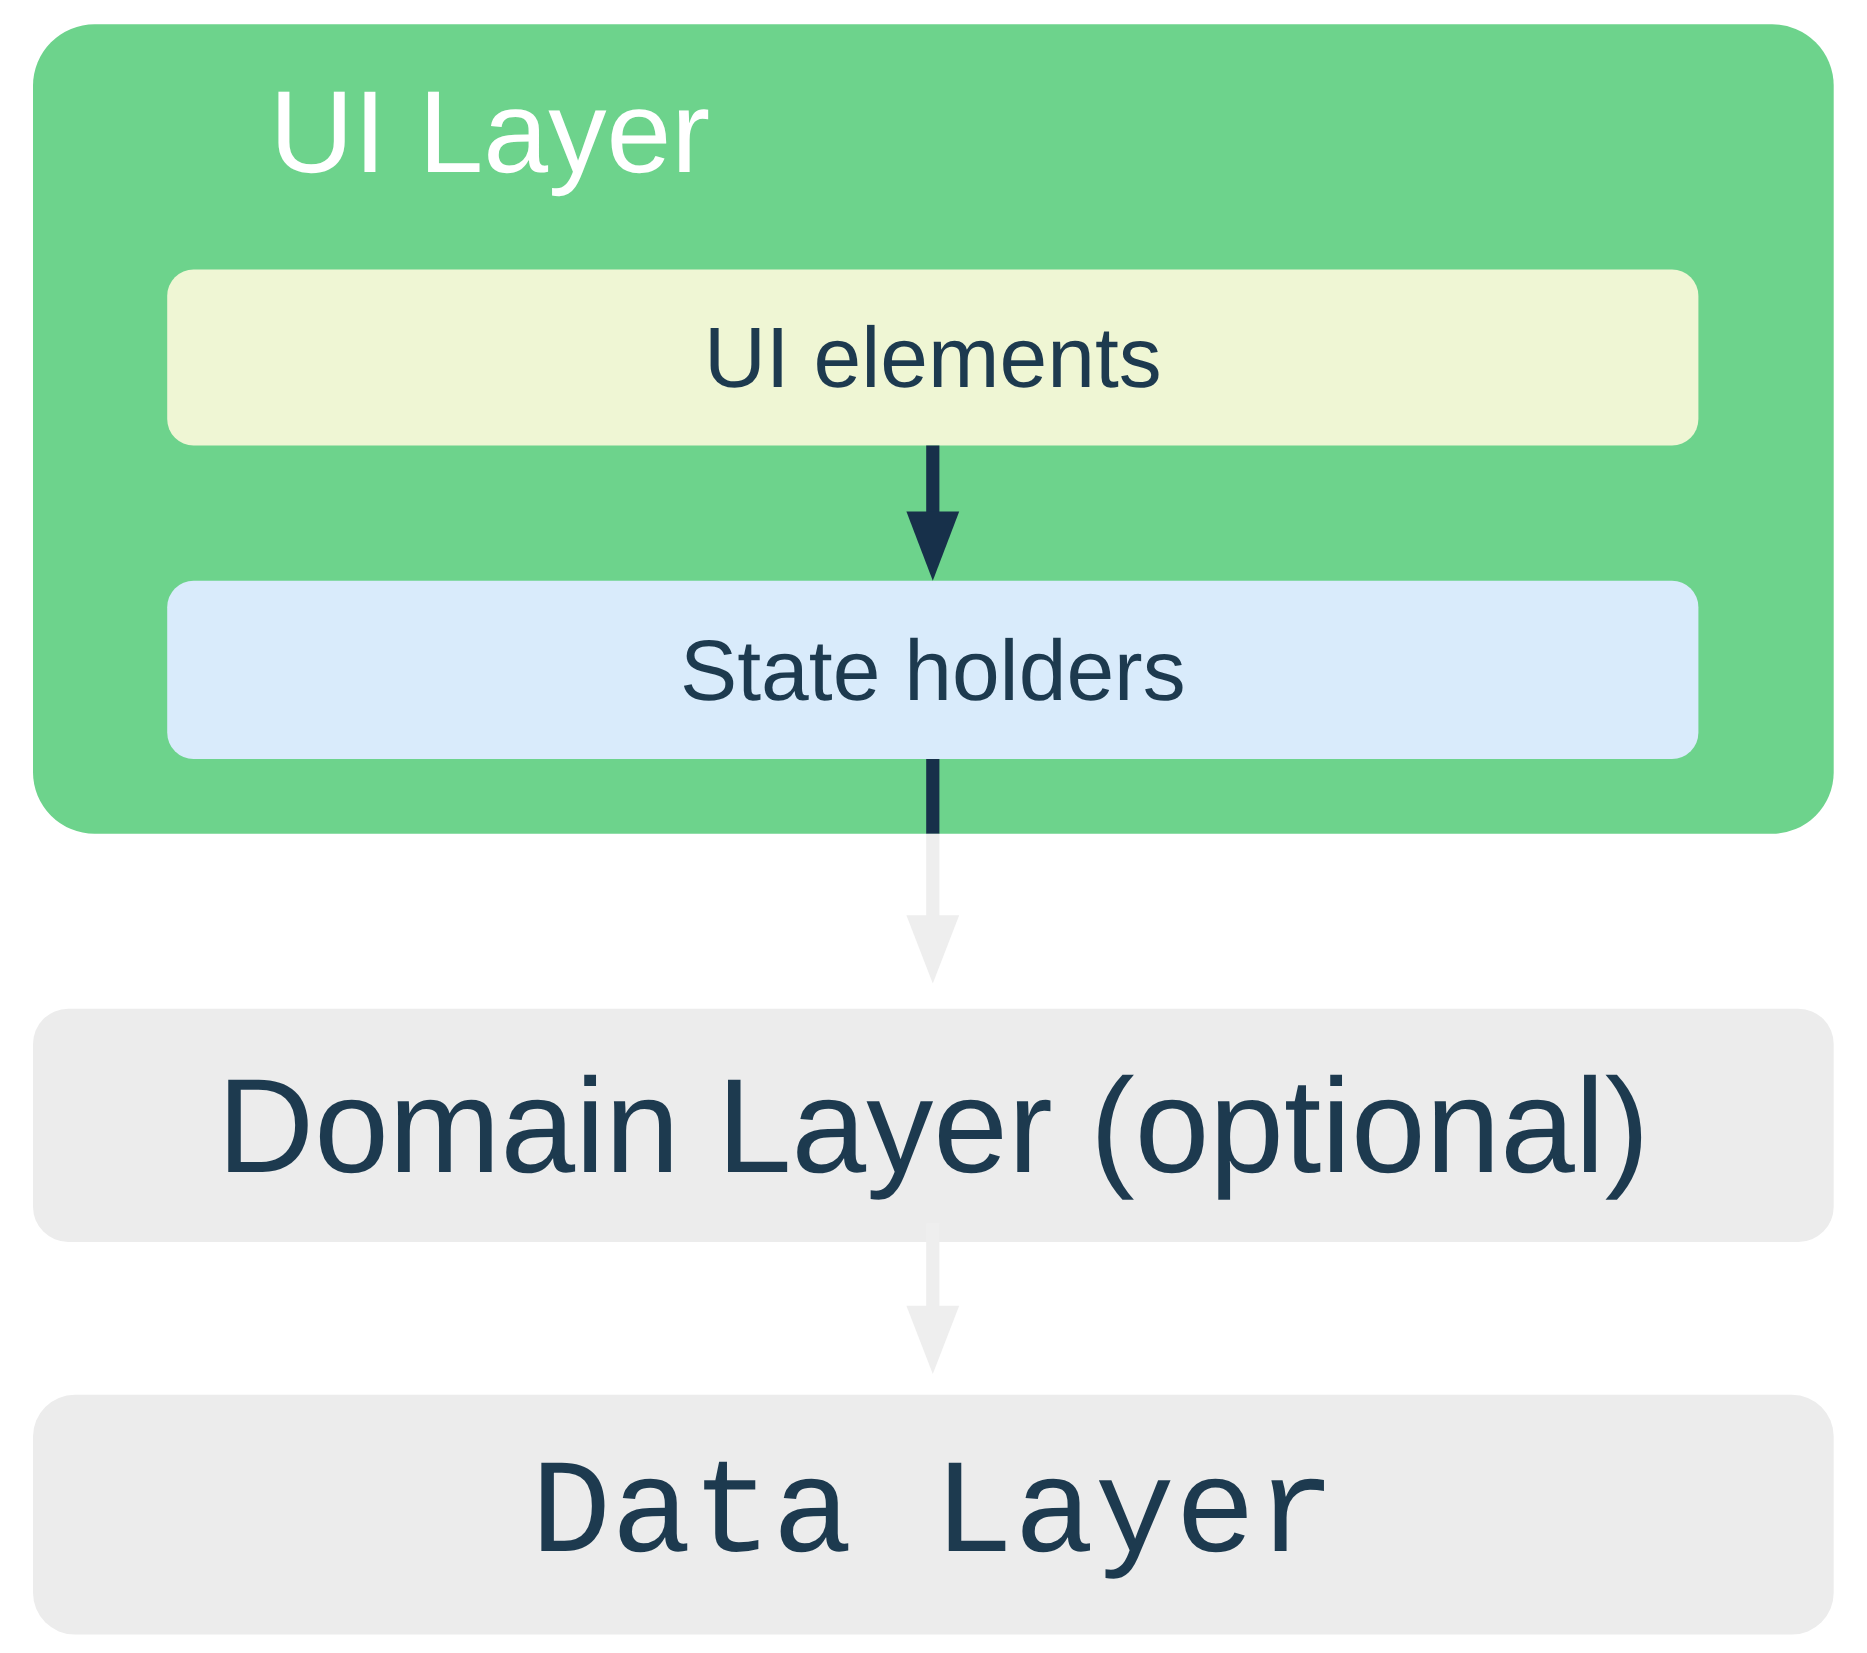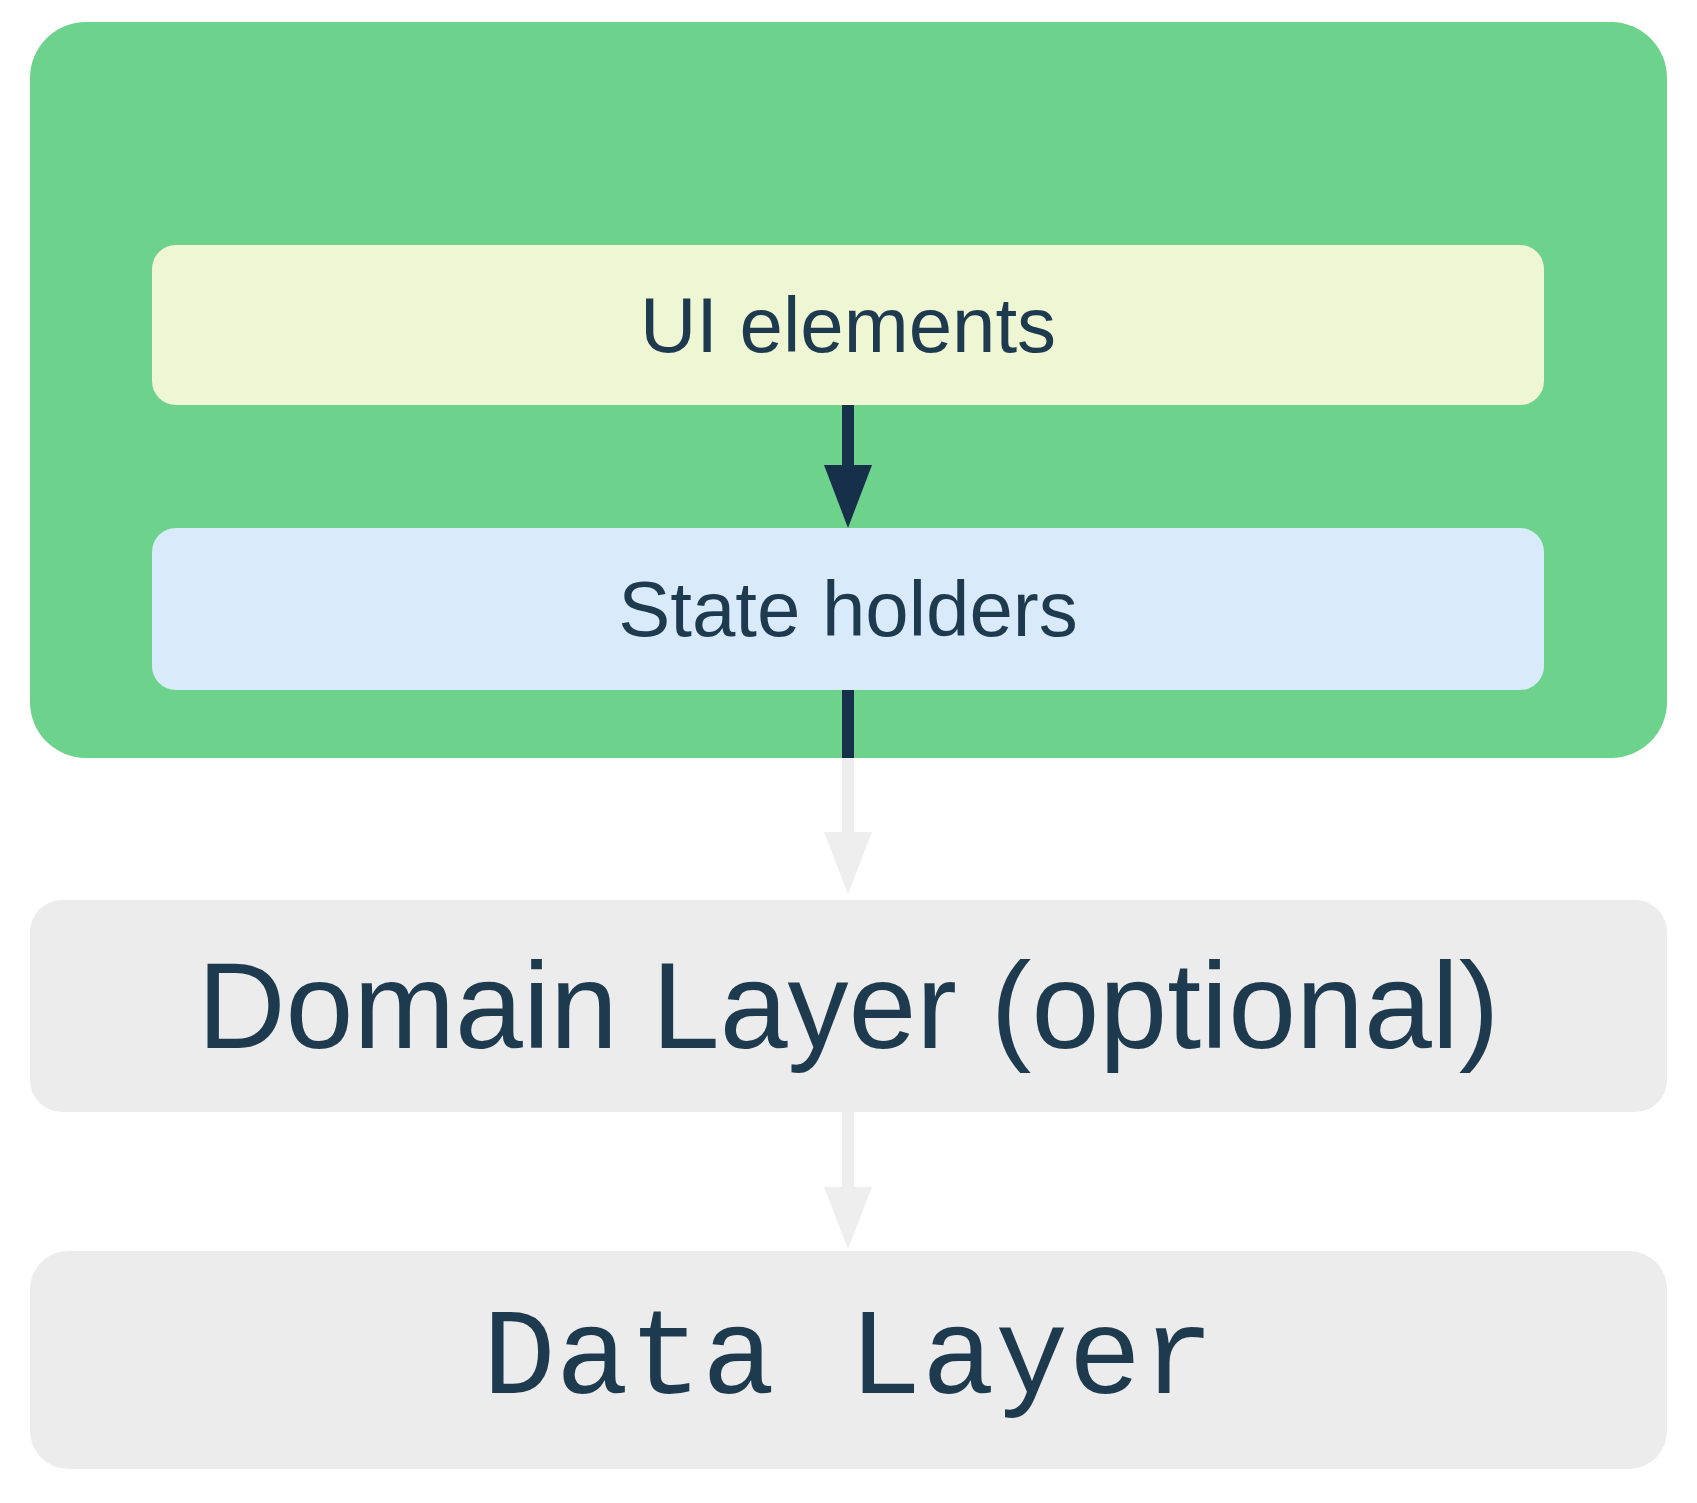--- a/index.html
+++ b/index.html
@@ -92,39 +92,41 @@
     position:absolute;
     left:30px;
     width:1637px;
     background:var(--gray);
     display:flex;
     align-items:center;
     justify-content:center;
     color:var(--navy);
     font-size:122px;
     white-space:nowrap;
+    margin-top:17px;
   }
   .domain-layer{
     top:900px;
     height:212px;
     border-radius:32px;
   }
   .data-layer{
     top:1251px;
     height:218px;
     border-radius:38px;
     font-family:Liberation Mono, monospace;
   }
 </style>
 </head>
 <body>
 
 <div class="canvas">
 
   <section class="ui-layer">
+    <div class="ui-layer-title">UI Layer</div>
 
     <div class="chip chip-state-holders">
       <span>State holders</span>
     </div>
 
     <div class="chip chip-ui-elements">
       <span>UI elements</span>
     </div>
   </section>
 

